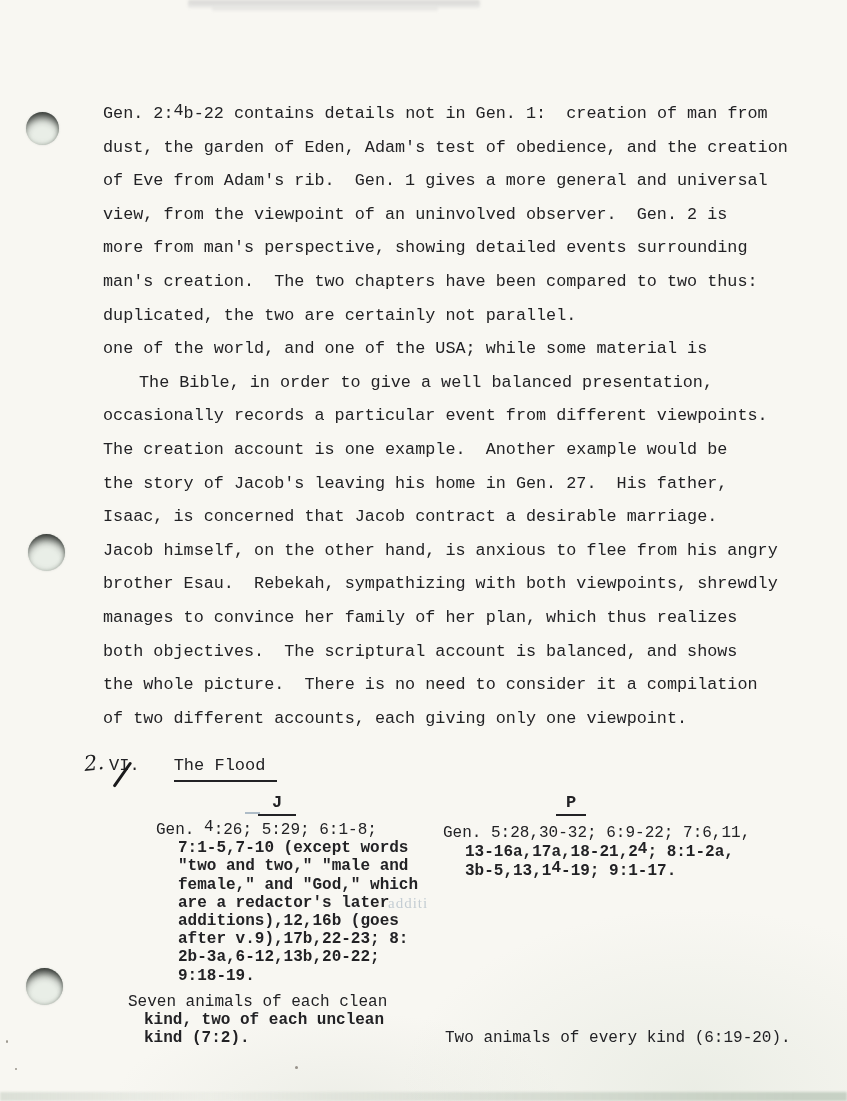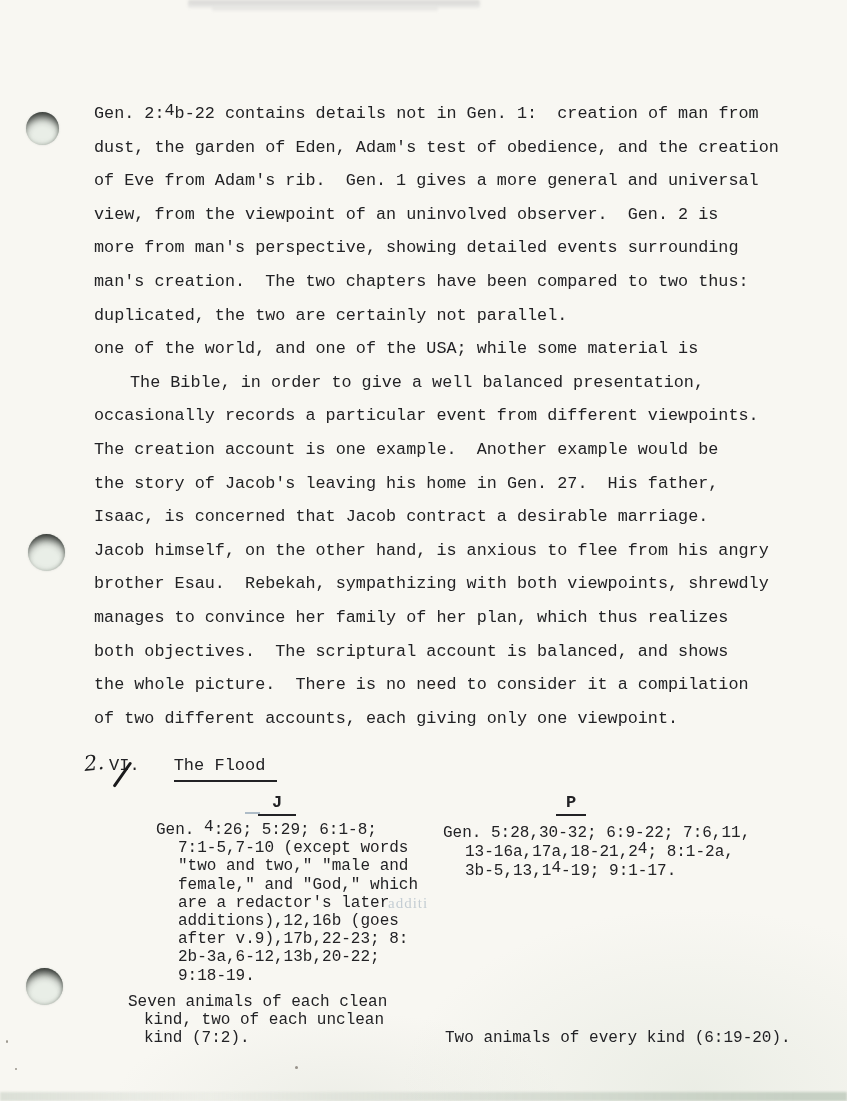--- a/index.html
+++ b/index.html
@@ -24,21 +24,21 @@
   
   .hole{position:absolute;border-radius:50%;background:#e9eee7;
     box-shadow:inset 0 9px 8px -4px rgba(28,32,28,.92),
                inset -2px 0 4px -2px rgba(90,100,90,.45),
                inset 0 -3px 5px -3px rgba(130,140,128,.5),
                0 0 2px rgba(150,155,148,.35);}
   .hole-1{left:26px;top:112px;width:33px;height:33px;}
   .hole-2{left:28px;top:534px;width:37px;height:37px;}
   .hole-3{left:26px;top:968px;width:37px;height:37px;}
   
-  .body-text{position:absolute;left:94px;top:97px;width:710px;font-size:16.8px;line-height:33.6px;}
+  .body-text{position:absolute;left:103px;top:97px;width:710px;font-size:16.8px;line-height:33.6px;}
   .line{white-space:pre;}
   .first-indent{padding-left:36px;}
   
   .r4{position:relative;top:-3.5px;}
   
   .heading{position:absolute;left:84px;top:752px;font-size:17px;line-height:22px;white-space:nowrap;}
   .hand{font-family:"DejaVu Serif",serif;font-style:italic;font-size:21px;display:inline-block;
     transform:rotate(-6deg);margin-right:5px;color:#1c1c1e;}
   .struck{position:relative;display:inline-block;margin-right:34px;}
   .struck::after{content:"";position:absolute;left:2px;bottom:-4px;width:30px;height:2.5px;background:#1a1a1c;
@@ -49,21 +49,21 @@
     border-bottom:2px solid #222225;padding-bottom:2px;}
   .col-j{left:258px;width:38px;}
   .col-p{left:556px;width:30px;}
   .blue-dash{position:absolute;left:245px;top:812px;width:15px;height:2px;background:#8fa3b5;opacity:.7;}
   
   .refs,.animals{position:absolute;font-size:16px;line-height:18.2px;}
   .refs-j{left:140px;top:821px;margin-left:16px;}
   .refs-p{left:443px;top:824px;line-height:19px;}
   .animals-j{left:128px;top:993px;}
   .animals-p{left:445px;top:993px;margin-top:36px;}
-  .hang{margin-left:22px;}
+  .hang{margin-left:22px;font-weight:bold;}
   .animals .hang{margin-left:16px;}
   
   .ghost{position:absolute;left:388px;top:895px;font-size:15px;color:#b3bfc9;opacity:.75;
     filter:blur(.4px);letter-spacing:1px;font-family:Liberation Serif, serif;}
 </style>
 </head>
 <body>
 
 <div class="page">
 

